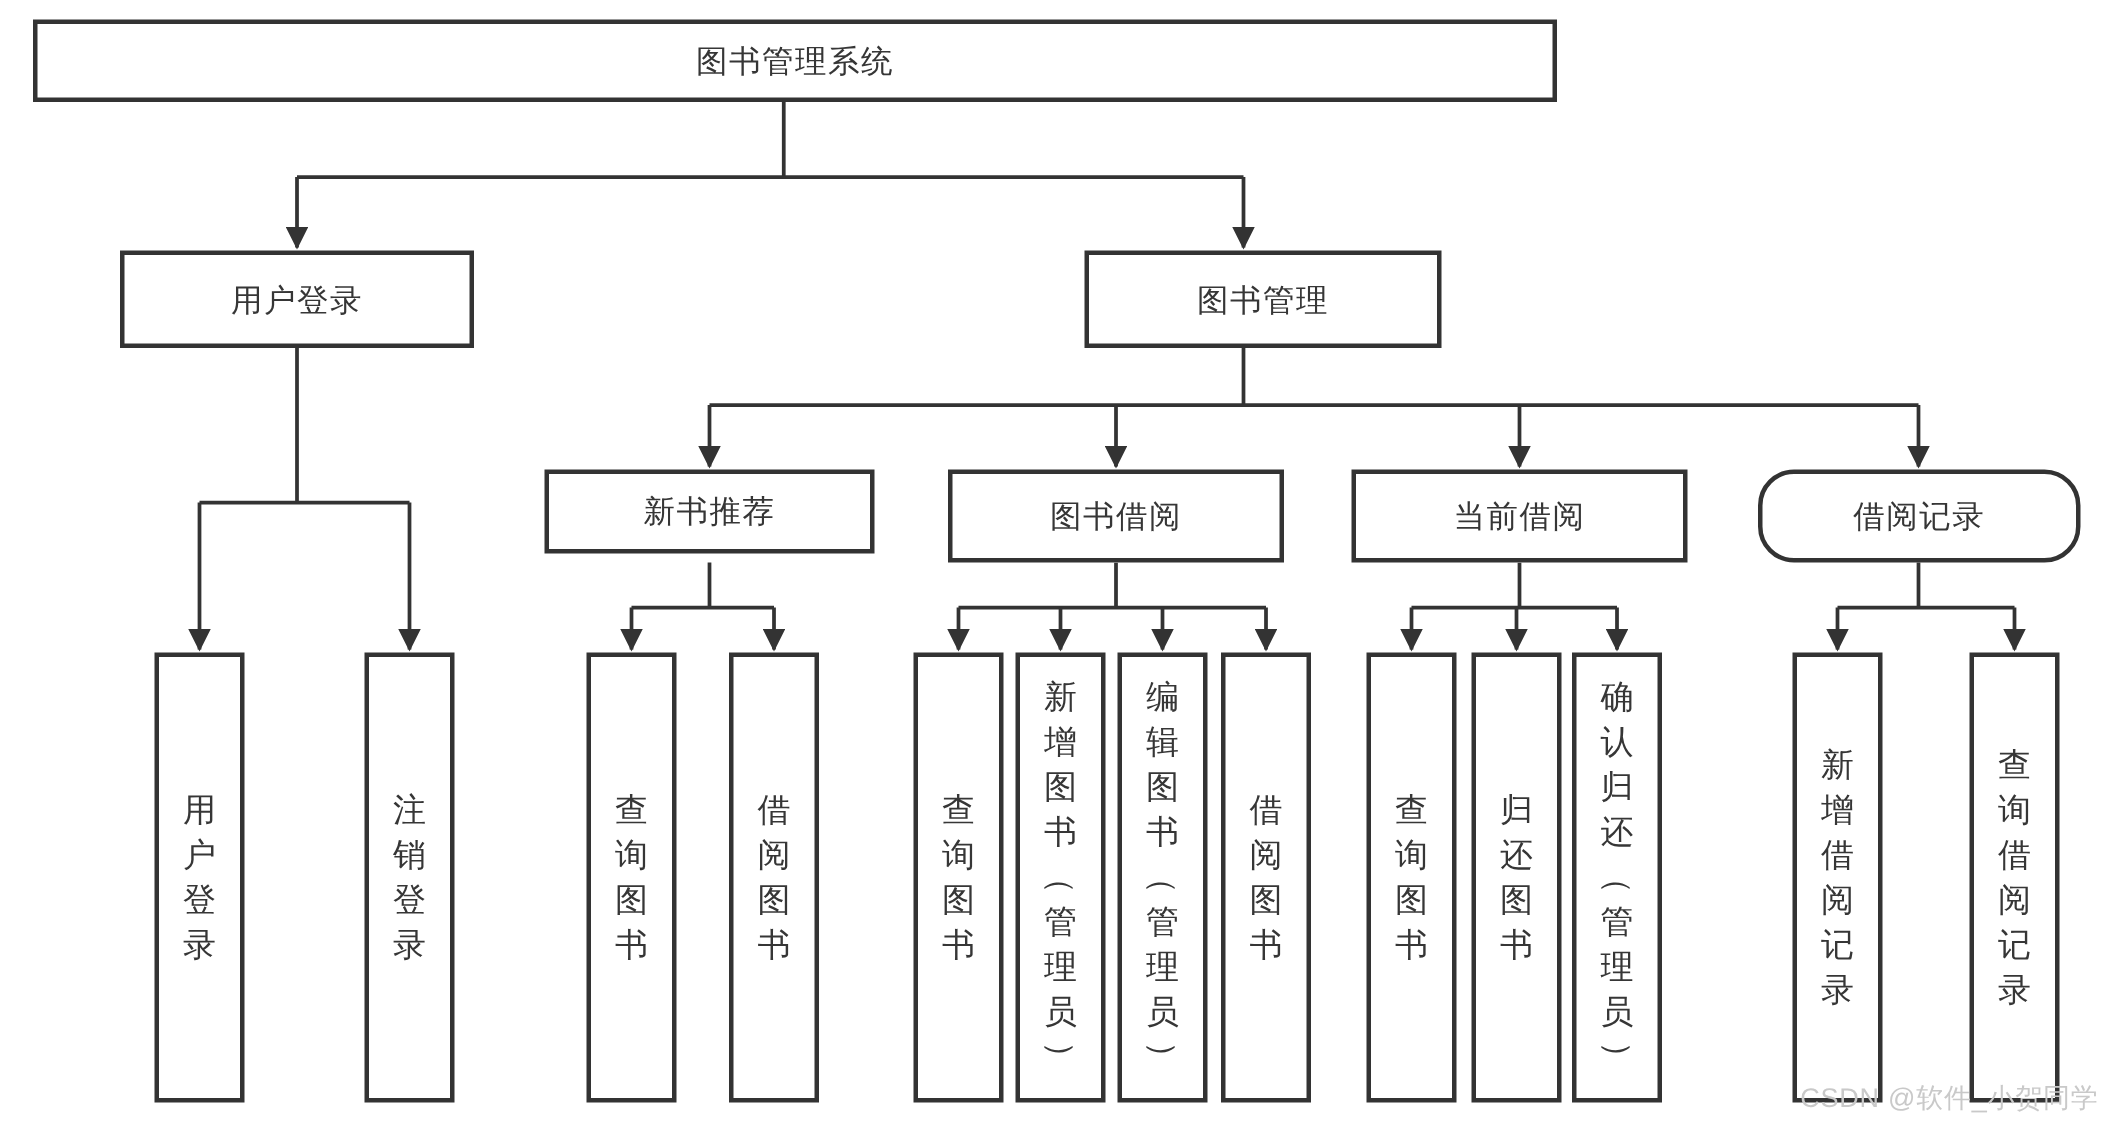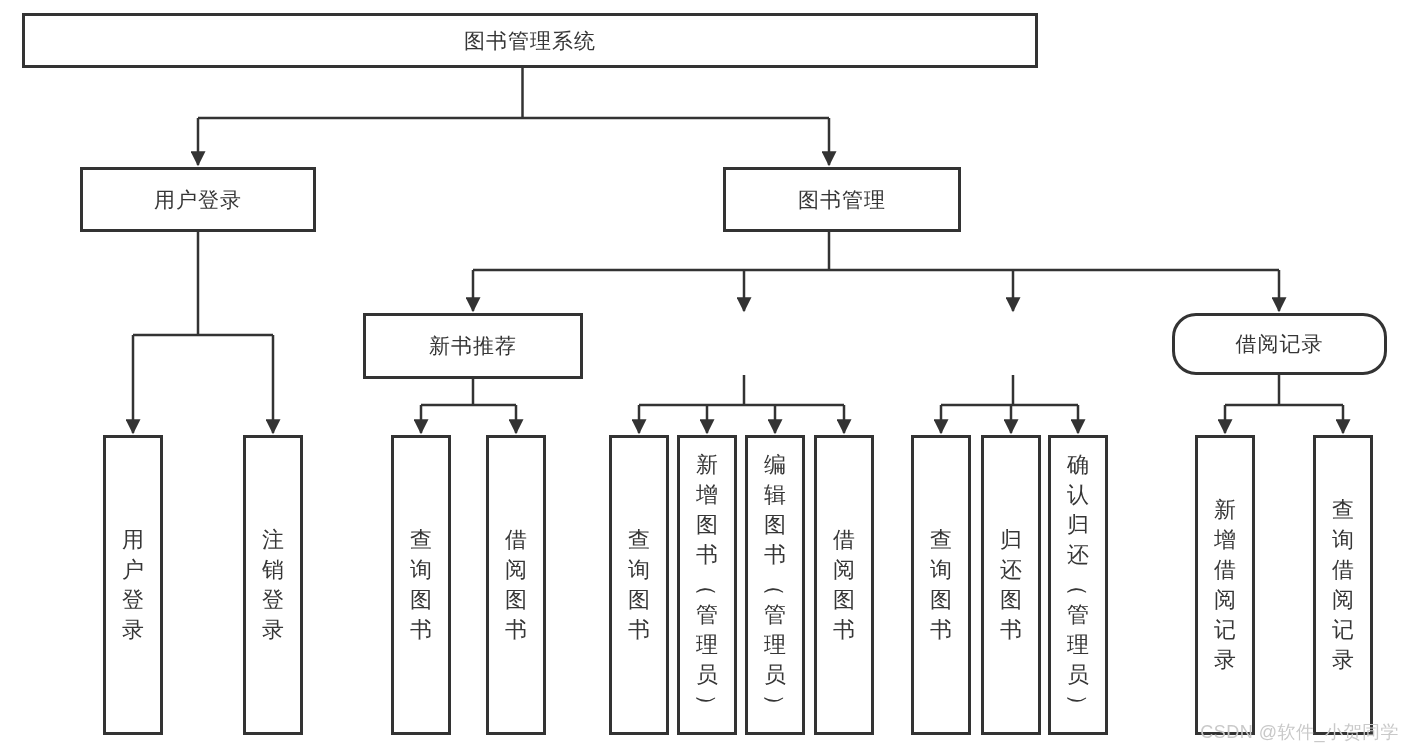--- a/index.html
+++ b/index.html
@@ -101,21 +101,23 @@
     <path class="ln" d="M1078,405 V433" marker-end="url(#arrow)"></path>
     <path class="ln" d="M1225,405 V433" marker-end="url(#arrow)"></path>
     <path class="ln" d="M1343,405 V433" marker-end="url(#arrow)"></path>
   </svg>
 
   <div class="node" style="left:22px;top:13px;width:1016px;height:55px;">图书管理系统</div>
 
   <div class="node" style="left:80px;top:167px;width:236px;height:65px;">用户登录</div>
   <div class="node" style="left:710px;top:167px;width:238px;height:65px;margin-left:13px;">图书管理</div>
 
-  <div class="node" style="left:363px;top:313px;width:220px;height:66px;">新书推荐</div>
+  <div class="node" style="left:363px;top:313px;width:220px;height:56px;">新书推荐</div>
+  <div class="node" style="left:632px;top:313px;width:224px;height:62px;">图书借阅</div>
+  <div class="node" style="left:901px;top:313px;width:224px;height:62px;">当前借阅</div>
   <div class="node" style="left:1172px;top:313px;width:215px;height:62px;border-radius:24px;">借阅记录</div>
 
   <div class="leaf" style="left:103px;">
     <span class="vtext">
         <span class="vchar">用</span>
         <span class="vchar">户</span>
         <span class="vchar">登</span>
         <span class="vchar">录</span>
       </span>
   </div>

